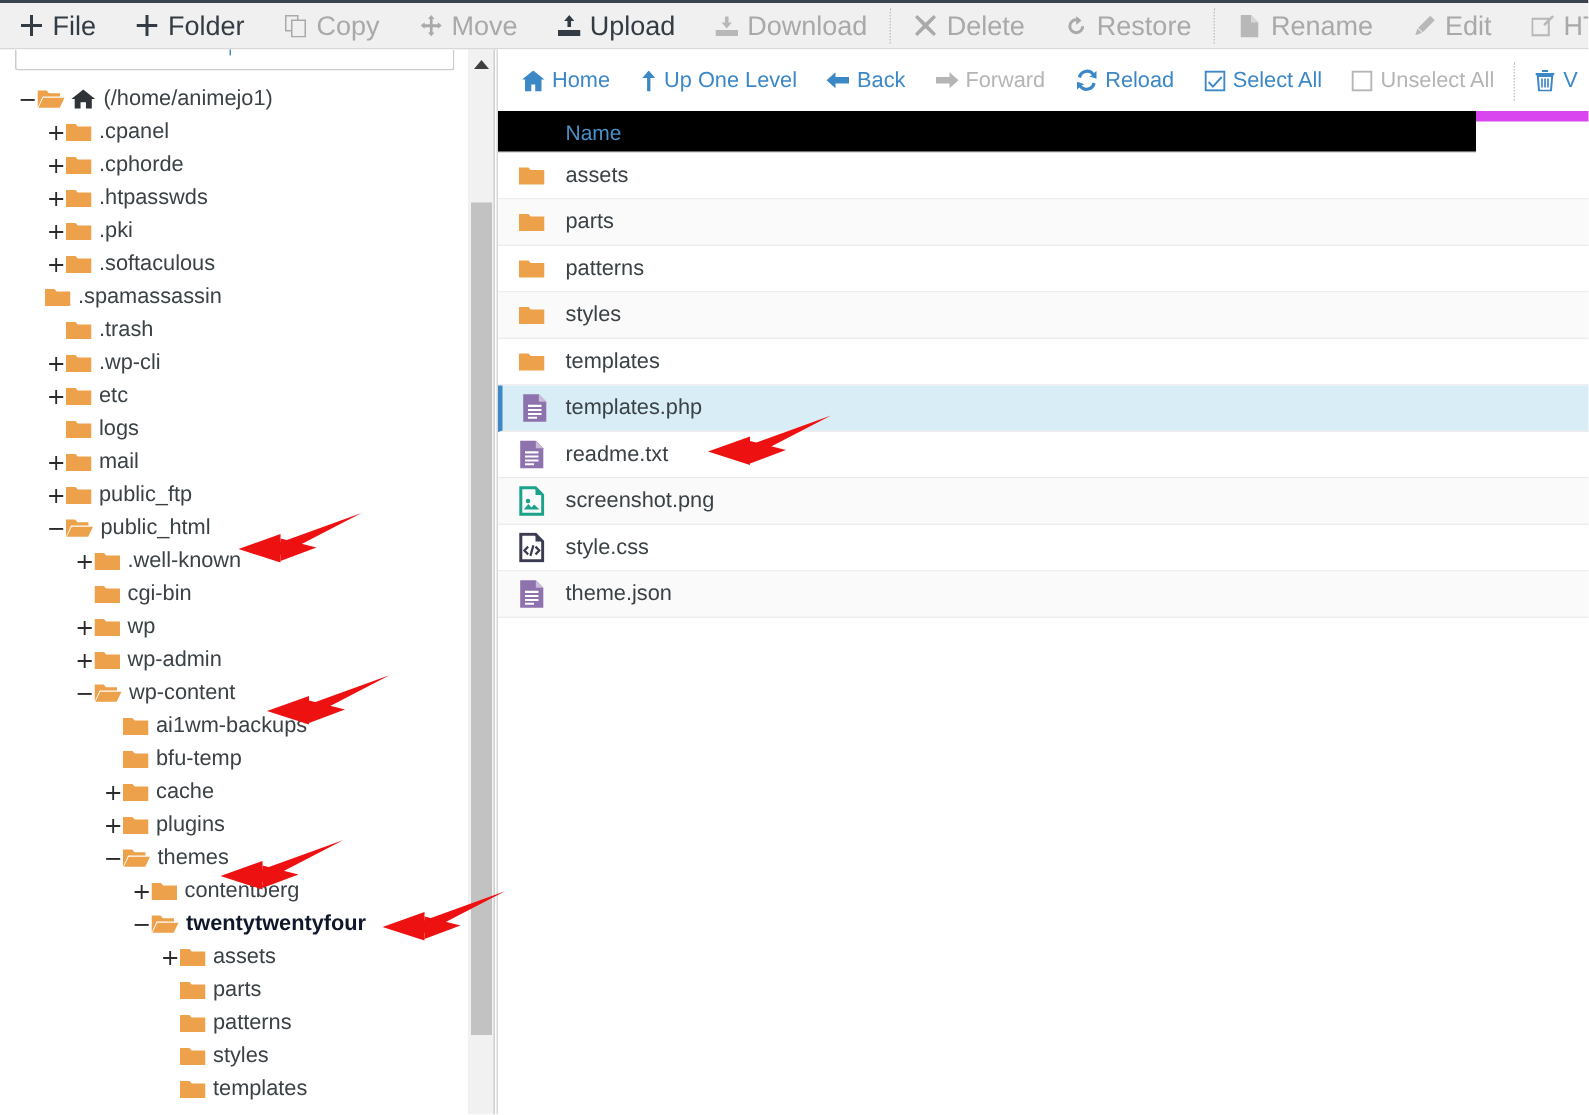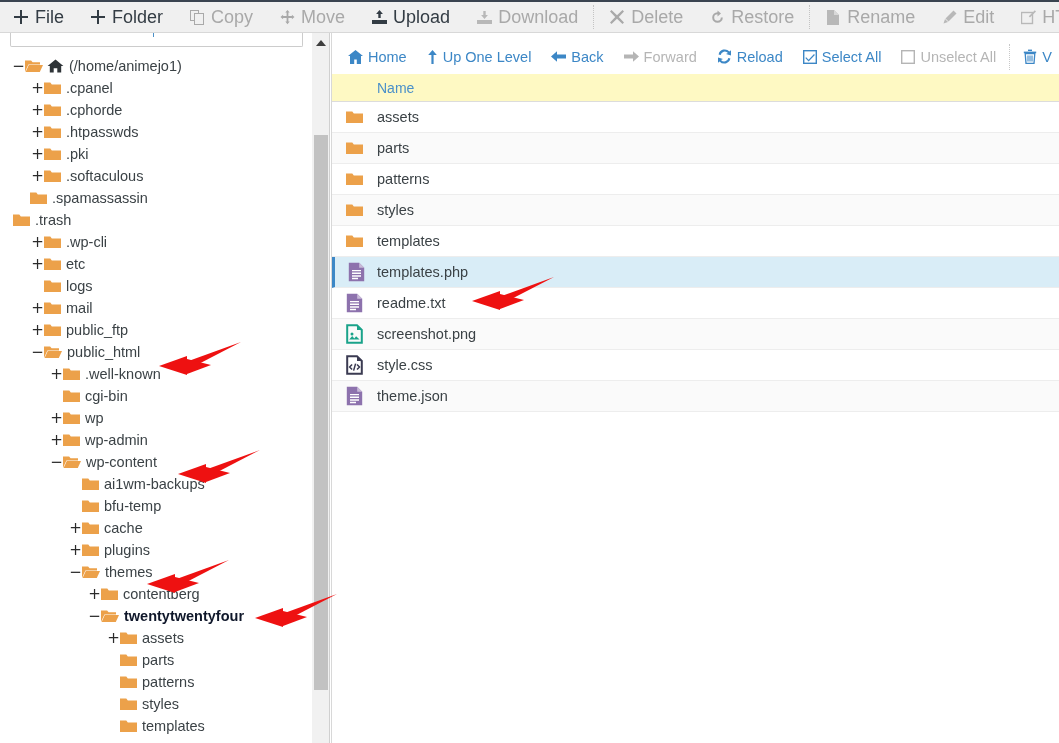--- a/index.html
+++ b/index.html
@@ -116,21 +116,21 @@
     position: absolute;
     left: 331px; top: 33px;
     width: 728px; height: 710px;
     background: #ffffff;
     border-left: 1px solid #d8d8d8;
   }
   .toolbar-sub {
     position: absolute;
     left: 0; top: 0; width: 728px; height: 48px;
     background: #ffffff;
-    border-bottom: 1px solid #d946ef;
+    border-bottom: 7px solid #d946ef;
     display: flex;
     align-items: center;
     padding-left: 6px;
     overflow: hidden;
   }
   .sub-btn {
     display: flex; align-items: center;
     gap: 5px;
     height: 38px;
     padding: 0 10px;
@@ -141,22 +141,22 @@
   .sub-btn.disabled { color: #b5b5b5; }
   .sub-btn .ic { display: inline-flex; align-items: center; }
   .sub-sep {
     width: 0; height: 26px;
     border-left: 1px dotted #c8c8c8;
     margin: 0 3px;
   }
 
   .list-header {
     position: absolute;
-    left: 0; top: 41px; width: 728px; height: 28px;
-    background: #fef9c3;
+    left: 0; top: 41px; width: 652px; height: 28px;
+    background: #000000;
     border-bottom: 1px solid #dcdcdc;
     display: flex;
     align-items: center;
     text-align: right;
   }
   .list-header .col-icon { width: 45px; }
   .list-header .col-name {
     font-size: 14px;
     color: #4a90c9;
   }
@@ -385,21 +385,21 @@
         </div>
         <div class="tree-row" style="padding-left: 17px; text-align: center;">
           <span class="toggle blank">&nbsp;</span>
           <span class="fi">
             <svg width="17" height="14" viewBox="0 0 17 14">
               <path d="M0 1.6h6.3l1.5 1.8H17V13H0z" fill="#eca14a"></path>
             </svg>
           </span>
           <span class="label">.spamassassin</span>
         </div>
-        <div class="tree-row" style="">
+        <div class="tree-row" style="padding-left: 31px;">
           <span class="toggle blank">&nbsp;</span>
           <span class="fi">
             <svg width="17" height="14" viewBox="0 0 17 14">
               <path d="M0 1.6h6.3l1.5 1.8H17V13H0z" fill="#eca14a"></path>
             </svg>
           </span>
           <span class="label">.trash</span>
         </div>
         <div class="tree-row" style="padding-left: 31px;">
           <span class="toggle">+</span>

